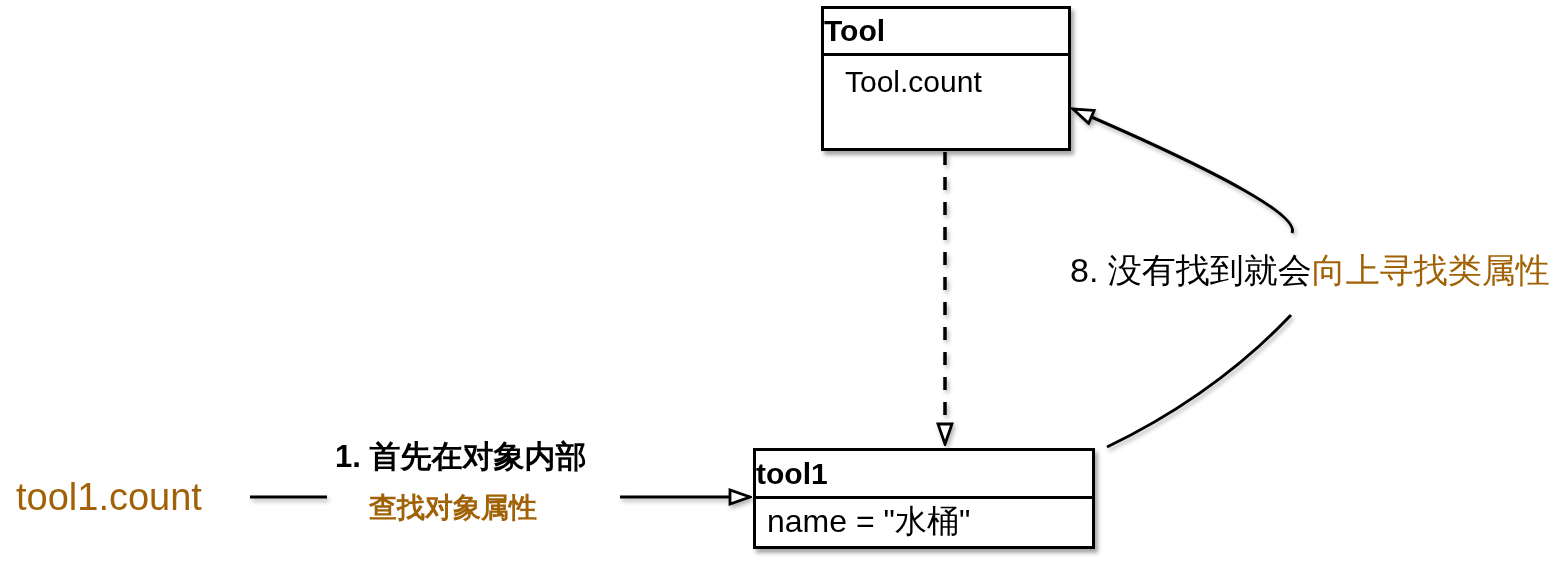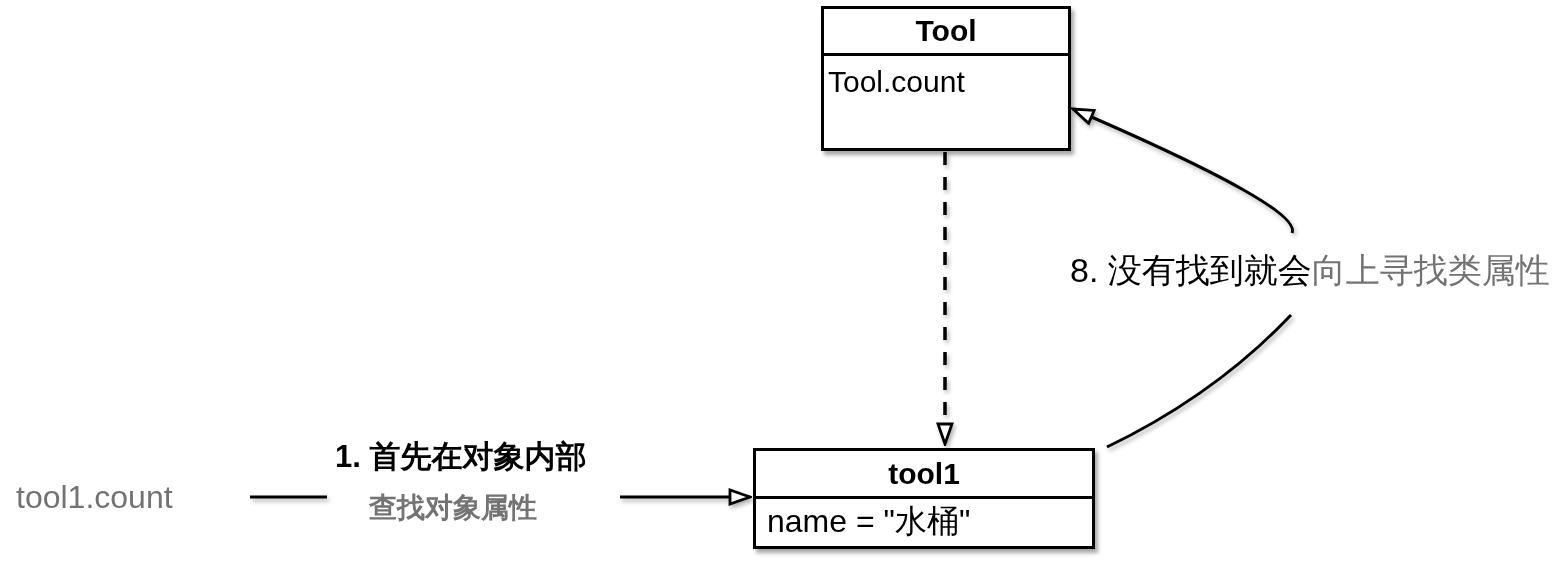--- a/index.html
+++ b/index.html
@@ -17,36 +17,35 @@
   
   .uml-box{
     position:absolute;
     background:#ffffff;
     border:3.5px solid #000;
     box-sizing:border-box;
     box-shadow:3px 4px 4px rgba(0,0,0,0.35);
   }
   .uml-box .uml-header{
     font-weight:bold;
-    text-align:center;
     border-bottom:3.5px solid #000;
   }
   #tool-box{left:821px;top:6px;width:250px;height:145px;}
   #tool-box .uml-header{font-size:30px;line-height:44px;height:44px;}
-  #tool-box .uml-body{padding:3px 0 0 4px;}
+  #tool-box .uml-body{padding:3px 0 0 21px;}
   #tool-box .uml-attr{font-size:30px;line-height:45px;white-space:nowrap;}
   #tool1-box{left:753px;top:448px;width:342px;height:101px;}
   #tool1-box .uml-header{font-size:30px;line-height:45px;height:45px;}
   #tool1-box .uml-body{padding:0 0 0 11px;}
   #tool1-box .uml-attr{font-size:32px;line-height:45px;white-space:nowrap;}
   
-  .red{color:#737373;}
+  .red{color:#a16207;}
   #expr{
     position:absolute;left:16px;top:477px;
-    font-size:32px;line-height:40px;white-space:nowrap;
+    font-size:38px;line-height:40px;white-space:nowrap;
   }
   #step1{position:absolute;left:335px;top:440px;white-space:nowrap;font-weight:bold;}
   #step1 .line1{font-size:31px;line-height:34px;}
   #step1 .line2{font-size:28px;line-height:38px;margin:15px 0 0 34px;}
   #step2{
     position:absolute;left:1070px;top:249px;
     font-size:34px;line-height:42px;white-space:nowrap;
   }
 </style>
 </head>

